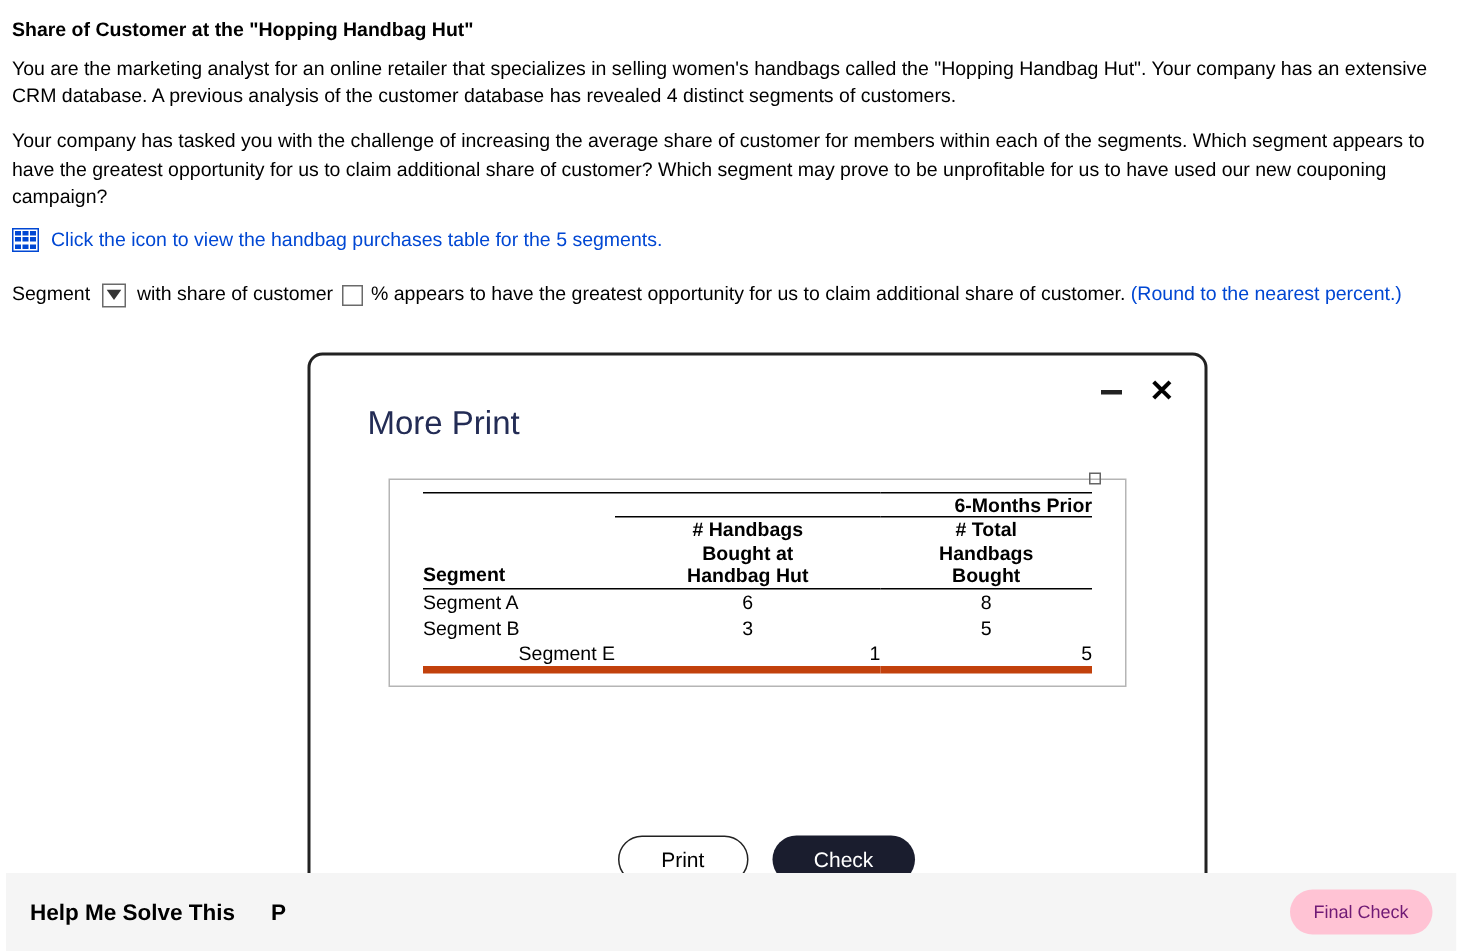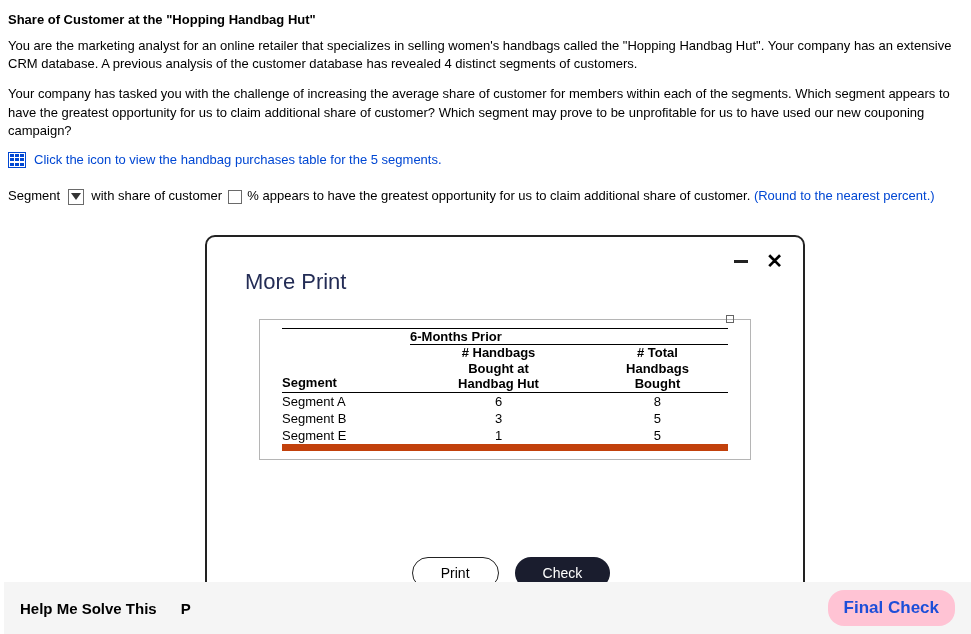--- a/index.html
+++ b/index.html
@@ -62,30 +62,30 @@
       border: 1px solid #b5b5b5; padding: 8px 22px 8px 22px;
       position: relative; margin: 0 20px;
     }
     .marker {
       position: absolute; top: -5px; right: 16px;
       width: 8px; height: 8px; border: 1px solid #656565;
     }
     table { border-collapse: collapse; width: 100%; }
     .top-line td { border-top: 1px solid #000; }
     .hdr-span {
-      font-weight: bold; text-align: left; font-size: 13px;
+      font-weight: bold; text-align: right; font-size: 13px;
       border-bottom: 1px solid #000;
     }
     th.seg { text-align: left; font-weight: bold; font-size: 13px; vertical-align: bottom; padding: 2px 0; }
     th.col { text-align: center; font-weight: bold; font-size: 13px; padding: 0 4px; line-height: 1.2; }
     th.col.under, td.head-under { border-bottom: 1px solid #000; }
     .seg-hdr-under { border-bottom: 1px solid #000; }
     td.segname { text-align: left; font-size: 13px; padding: 1px 0; }
     td.val { text-align: center; font-size: 13px; padding: 1px 0; }
-    tr.last td { border-bottom: 7px solid #c2410c; }
+    tr.last td { border-bottom: 5px solid #c2410c; text-align: right; }
 
     .modal-buttons {
       position: absolute; bottom: 24px; left: 12px; right: 0;
       display: flex; justify-content: center; gap: 16px;
     }
     .btn {
       height: 32px; border-radius: 16px; padding: 0 28px;
       font-size: 14px; cursor: pointer; display: flex; align-items: center;
     }
     .btn-print { background: #fff; border: 1.5px solid #222; color: #000; }
@@ -93,22 +93,22 @@
 
     .footer {
       position: absolute; left: 4px; right: 0; bottom: 0;
       height: 52px; background: #f5f5f5;
       display: flex; align-items: center; padding: 0 16px;
     }
     .help { font-weight: bold; font-size: 15px; }
     .pcut { font-weight: bold; font-size: 15px; margin-left: 24px; }
     .final {
       position: absolute; right: 16px;
-      background: #ffc3d4; color: #1d4ed8; font-weight: bold;
-      border-radius: 16px; padding: 8px 16px; font-size: 17px;
+      background: #ffc3d4; color: #701a75; font-weight: normal;
+      border-radius: 16px; padding: 8px 16px; font-size: 12px;
     }
   </style>
 </head>
 <body>
 
 
 
 <div class="title">Share of Customer at the "Hopping Handbag Hut"</div>
 <div class="para">You are the marketing analyst for an online retailer that specializes in selling women's handbags called the "Hopping Handbag Hut". Your company has an extensive CRM database. A previous analysis of the customer database has revealed 4 distinct segments of customers.</div>
 <div class="para">Your company has tasked you with the challenge of increasing the average share of customer for members within each of the segments. Which segment appears to have the greatest opportunity for us to claim additional share of customer? Which segment may prove to be unprofitable for us to have used our new couponing campaign?</div>

